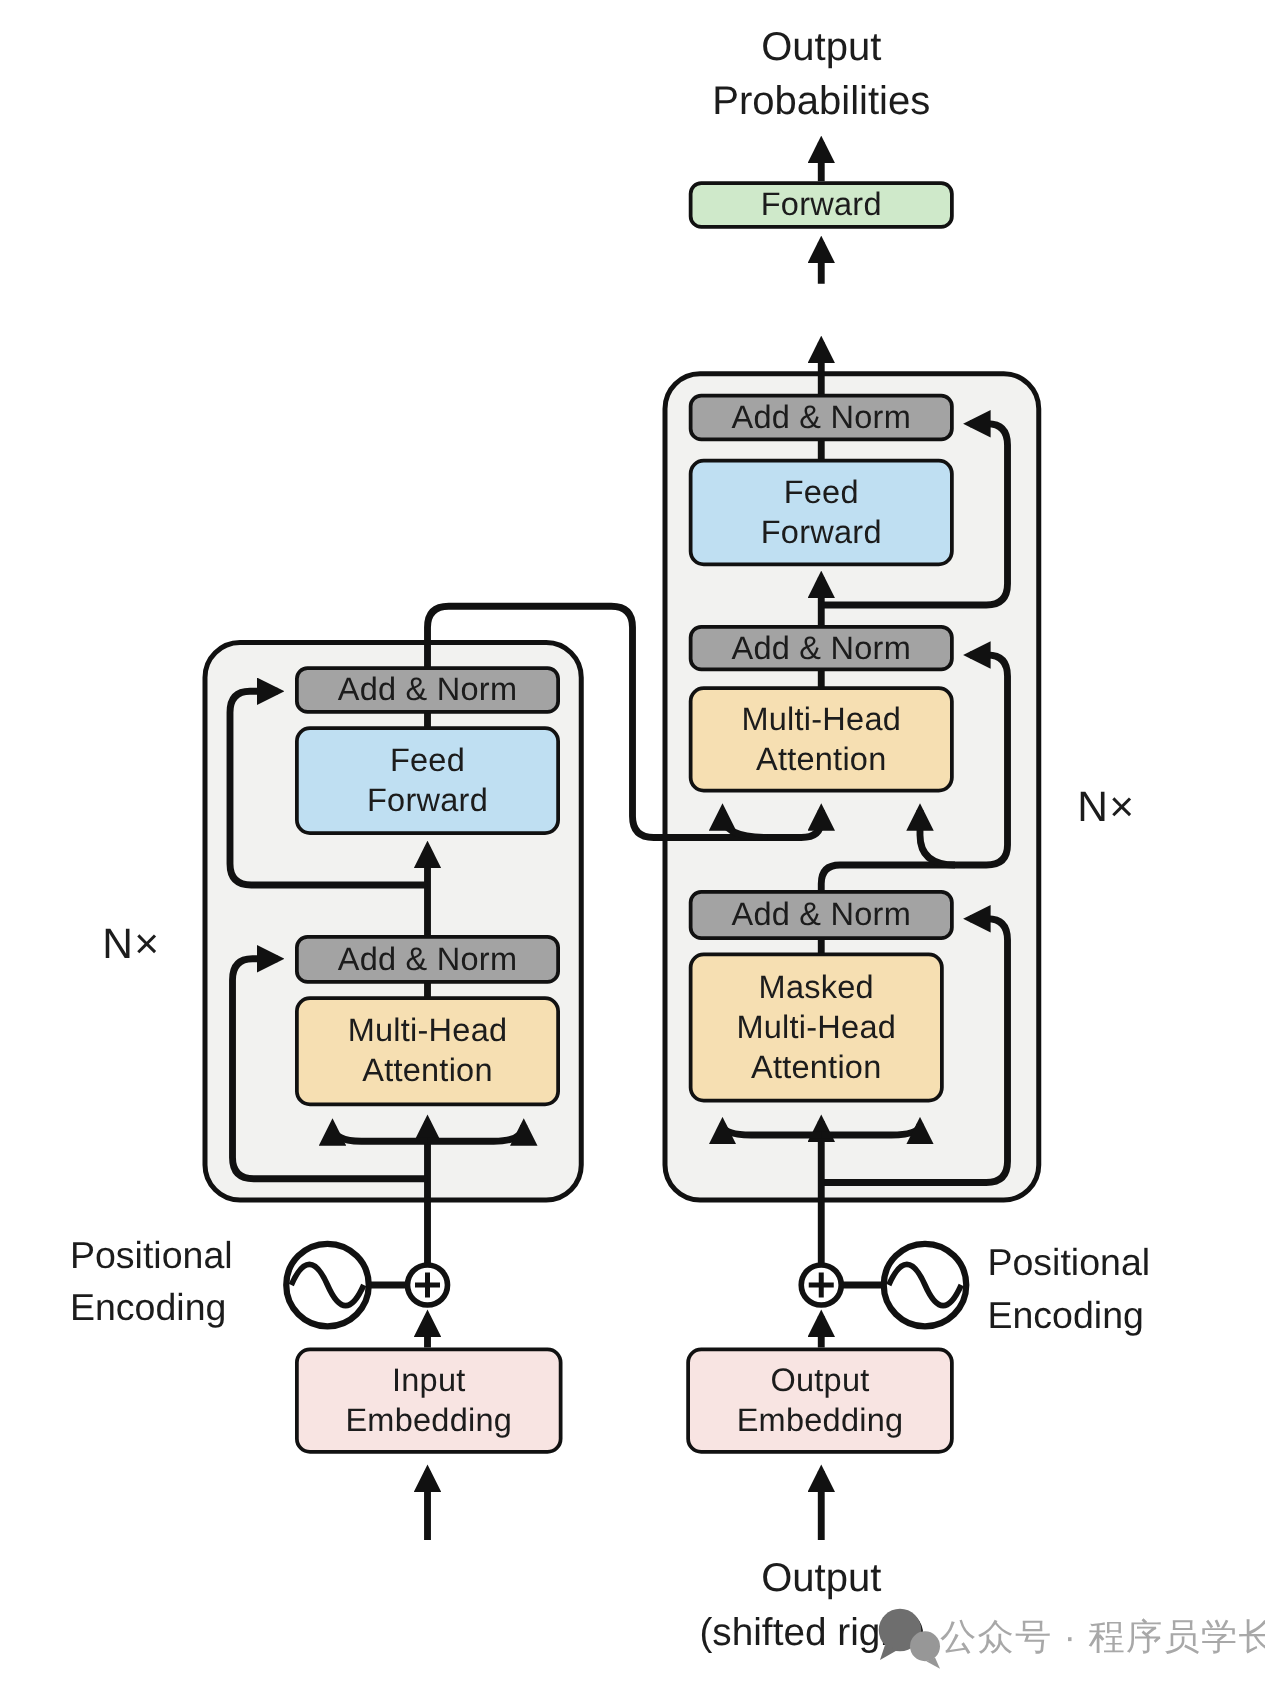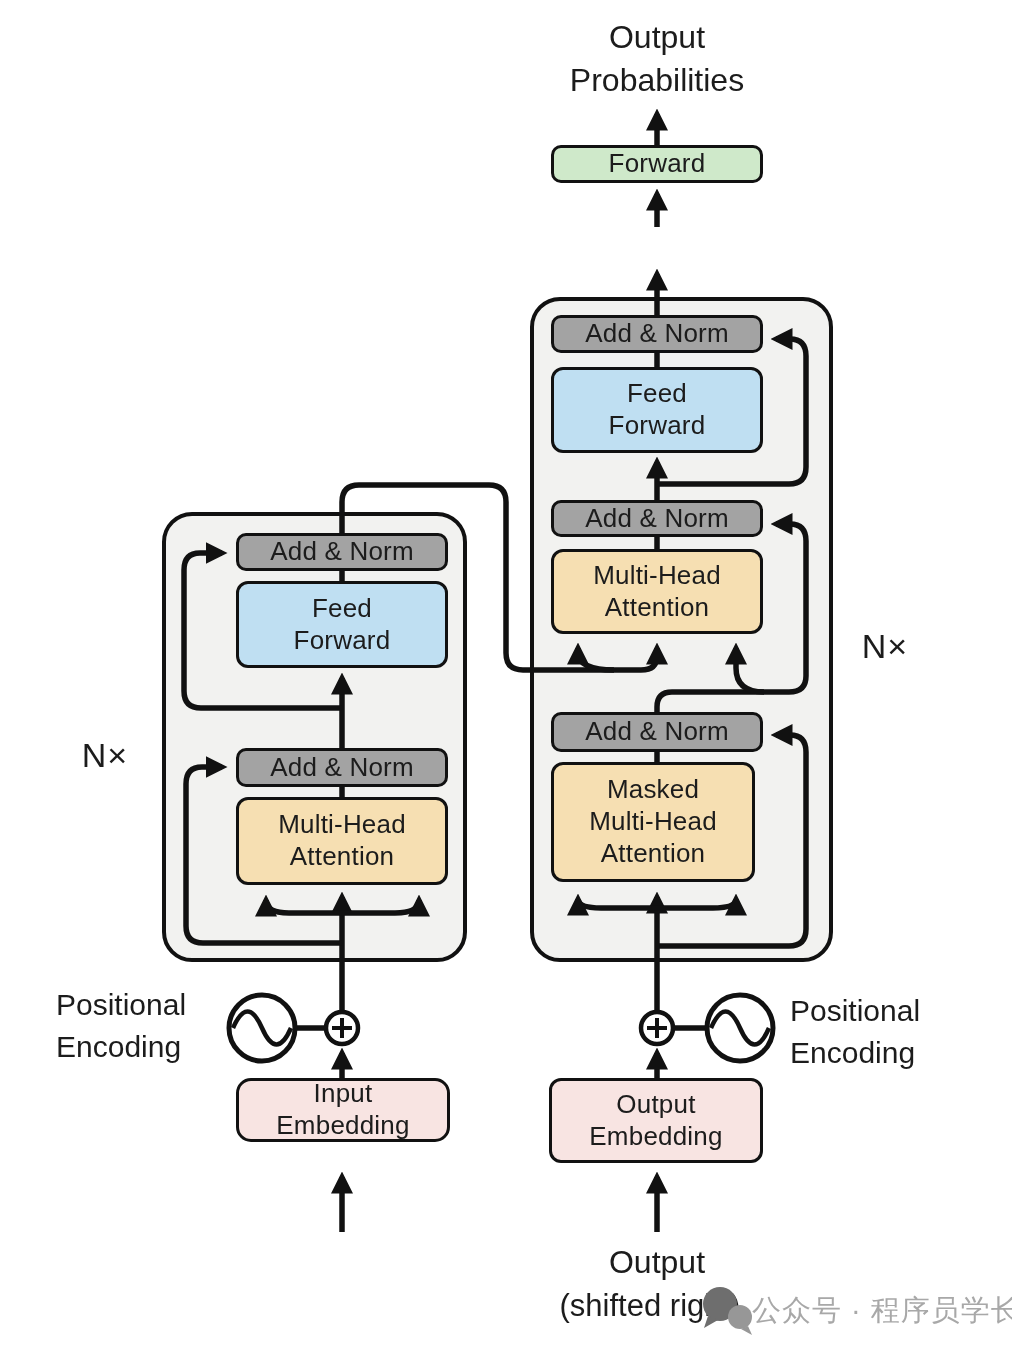--- a/index.html
+++ b/index.html
@@ -125,21 +125,21 @@
 Attention</span></div>
   <div class="node c-pink big" style="left:549px;top:1078px;width:214px;height:85px;"><span>Output
 Embedding</span></div>
 
   <div class="node c-yellow" style="left:236px;top:533px;width:212px;height:38px;"><span>Add &amp; Norm</span></div>
   <div class="node c-blue big" style="left:236px;top:581px;width:212px;height:87px;"><span>Feed
 Forward</span></div>
   <div class="node c-yellow" style="left:236px;top:748px;width:212px;height:39px;"><span>Add &amp; Norm</span></div>
   <div class="node c-orange big" style="left:236px;top:797px;width:212px;height:88px;"><span>Multi-Head
 Attention</span></div>
-  <div class="node c-pink big" style="left:236px;top:1078px;width:214px;height:64px;border-radius:15px;"><span>Input
+  <div class="node c-pink big" style="left:236px;top:1078px;width:214px;height:85px;"><span>Input
 Embedding</span></div>
 
   <div class="lbl title" style="left:507px;top:16px;width:300px;">Output
 Probabilities</div>
 
   <div class="lbl nx" style="left:60px;top:732px;width:90px;">N×</div>
   <div class="lbl nx" style="left:840px;top:623px;width:90px;">N×</div>
 
   <div class="lbl pe-left" style="left:56px;top:984px;width:170px;">Positional
 Encoding</div>

